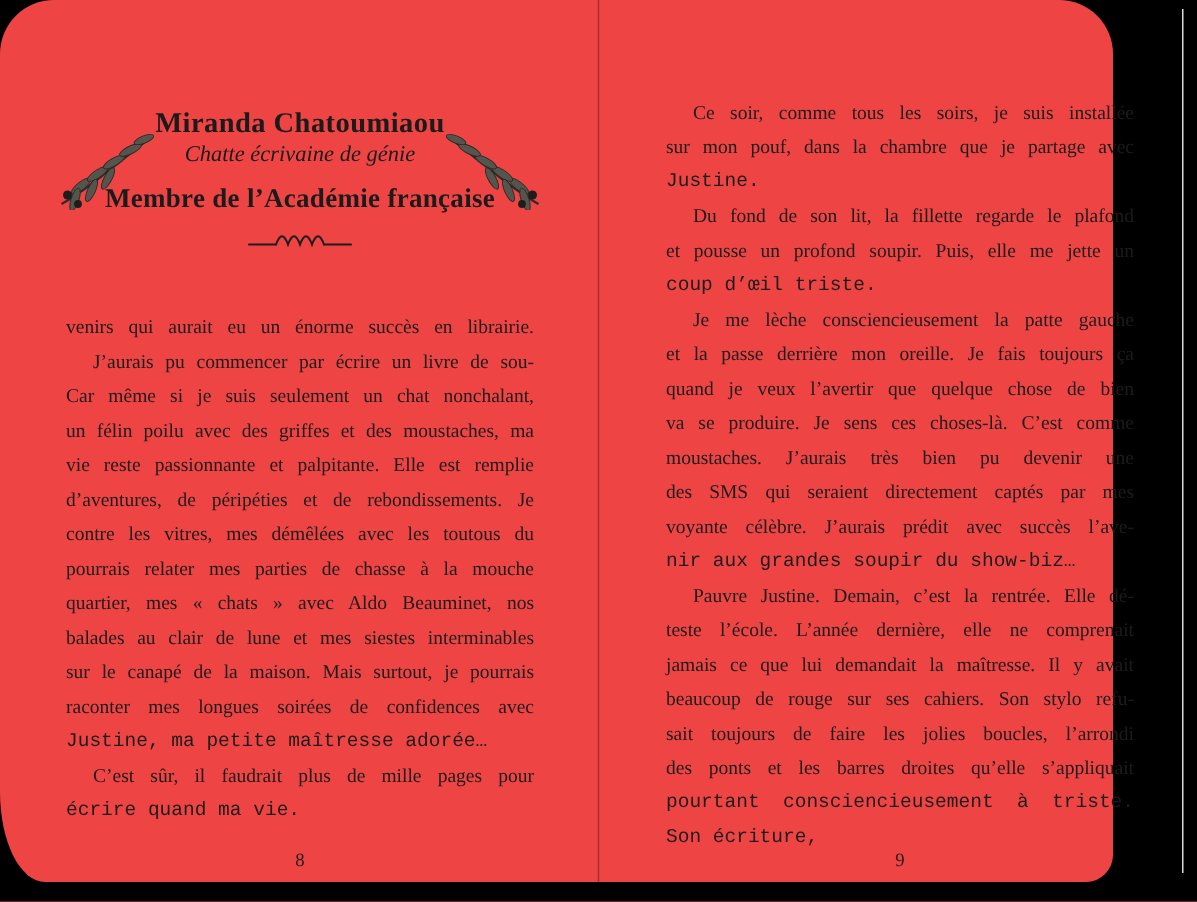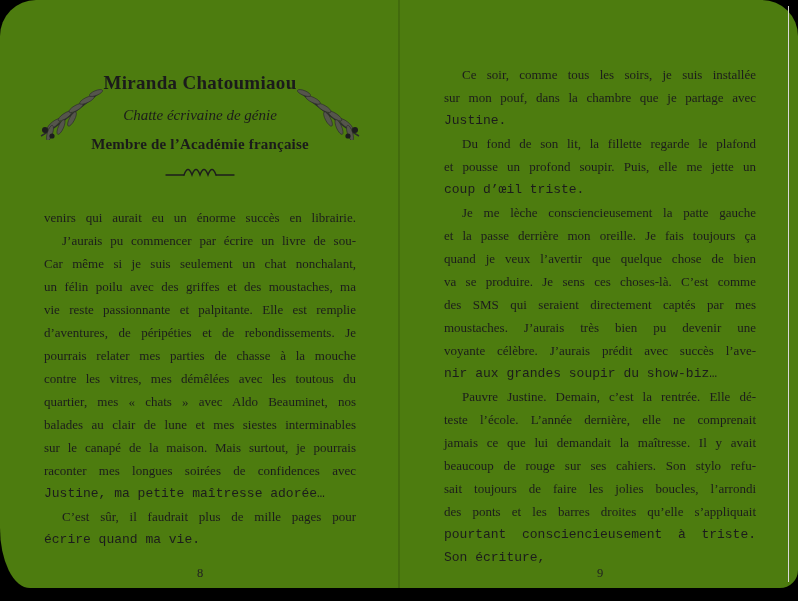--- a/index.html
+++ b/index.html
@@ -8,22 +8,22 @@
     background: #000;
     font-family: "Liberation Serif", serif;
     position: relative;
     overflow: hidden;
   }
   .stage { position: absolute; inset: 0; }
 
   
   .spread {
     position: absolute; left: 0; top: 0;
-    width: 798px; height: 588px;
-    background: #4d7c0f;
+    width: 742px; height: 588px;
+    background: #ef4444;
     border-radius: 36px 36px 18px 30px / 36px 36px 18px 60px;
   }
 
   .gutter {
     position: absolute; left: 398px; top: 0;
     width: 2px; height: 588px;
     background: linear-gradient(90deg, rgba(0,0,0,0) 0%, rgba(0,0,0,0.28) 50%, rgba(0,0,0,0) 100%);
   }
   .edge-line {
     position: absolute; left: 788px; top: 6px;
@@ -38,24 +38,24 @@
   
   .title-block {
     position: absolute; left: 40px; top: 72px; width: 320px;
     text-align: center; color: #1b1b1b;
   }
   .title-block h1 {
     margin: 0; font-size: 19px; font-weight: 700;
     letter-spacing: 0.3px; line-height: 22px;
   }
   .subtitle {
-    margin-top: 12px; font-style: italic; font-size: 15px; line-height: 18px;
+    margin-top: 0; font-style: italic; font-size: 15px; line-height: 18px;
   }
   .affiliation {
-    margin-top: 12px; font-weight: 700; font-size: 15px; line-height: 16px;
+    margin-top: 12px; font-weight: 700; font-size: 18px; line-height: 16px;
     letter-spacing: 0.2px;
   }
   .ornament { margin-top: 14px; height: 16px; }
 
   .branch { position: absolute; top: 14px; width: 66px; height: 54px; }
   .branch.left-side  { left: -2px; }
   .branch.right-side { right: -2px; transform: scaleX(-1); }
 
   
   .body-text {
@@ -142,22 +142,22 @@
       </header>
 
       <div class="body-text">
           <div class="para">
             <div class="bline">venirs qui aurait eu un énorme succès en librairie.</div>
             <div class="bline first">J’aurais pu commencer par écrire un livre de sou-</div>
             <div class="bline">Car même si je suis seulement un chat nonchalant,</div>
             <div class="bline">un félin poilu avec des griffes et des moustaches, ma</div>
             <div class="bline">vie reste passionnante et palpitante. Elle est remplie</div>
             <div class="bline">d’aventures, de péripéties et de rebondissements. Je</div>
+            <div class="bline">contre les vitres, mes démêlées avec les toutous du</div>
             <div class="bline">pourrais relater mes parties de chasse à la mouche</div>
-            <div class="bline">contre les vitres, mes démêlées avec les toutous du</div>
             <div class="bline">quartier, mes « chats » avec Aldo Beauminet, nos</div>
             <div class="bline">balades au clair de lune et mes siestes interminables</div>
             <div class="bline">sur le canapé de la maison. Mais surtout, je pourrais</div>
             <div class="bline">raconter mes longues soirées de confidences avec</div>
             <div class="bline last">Justine, ma petite maîtresse adorée…</div>
           </div>
           <div class="para">
             <div class="bline first">C’est sûr, il faudrait plus de mille pages pour</div>
             <div class="bline last">écrire quand ma vie.</div>
           </div>
@@ -175,22 +175,22 @@
           <div class="para">
             <div class="bline first">Du fond de son lit, la fillette regarde le plafond</div>
             <div class="bline">et pousse un profond soupir. Puis, elle me jette un</div>
             <div class="bline last">coup d’œil triste.</div>
           </div>
           <div class="para">
             <div class="bline first">Je me lèche consciencieusement la patte gauche</div>
             <div class="bline">et la passe derrière mon oreille. Je fais toujours ça</div>
             <div class="bline">quand je veux l’avertir que quelque chose de bien</div>
             <div class="bline">va se produire. Je sens ces choses-là. C’est comme</div>
+            <div class="bline">moustaches. J’aurais très bien pu devenir une</div>
             <div class="bline">des SMS qui seraient directement captés par mes</div>
-            <div class="bline">moustaches. J’aurais très bien pu devenir une</div>
             <div class="bline">voyante célèbre. J’aurais prédit avec succès l’ave-</div>
             <div class="bline last">nir aux grandes soupir du show-biz…</div>
           </div>
           <div class="para">
             <div class="bline first">Pauvre Justine. Demain, c’est la rentrée. Elle dé-</div>
             <div class="bline">teste l’école. L’année dernière, elle ne comprenait</div>
             <div class="bline">jamais ce que lui demandait la maîtresse. Il y avait</div>
             <div class="bline">beaucoup de rouge sur ses cahiers. Son stylo refu-</div>
             <div class="bline">sait toujours de faire les jolies boucles, l’arrondi</div>
             <div class="bline">des ponts et les barres droites qu’elle s’appliquait</div>

